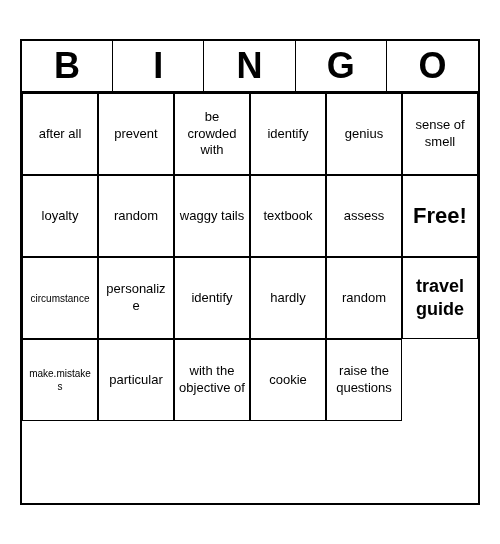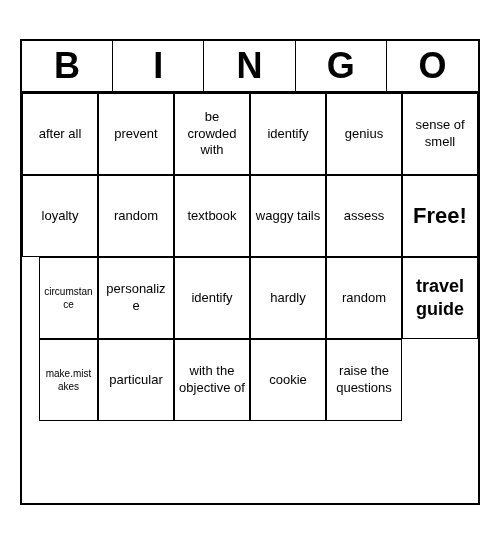--- a/index.html
+++ b/index.html
@@ -60,21 +60,20 @@
       word-break: break-word;
     }
 
     .bingo-cell.free {
       font-size: 22px;
       font-weight: bold;
     }
 
     .bingo-cell.small-text {
       font-size: 10px;
-      margin-left: 17px;
     }
 
     .bingo-cell span {
       display: block;
       text-align: center;
     }
   </style>
 </head>
 <body>
 
@@ -105,24 +104,24 @@
       <div class="bingo-cell">
         <span>sense of smell</span>
       </div>
       <div class="bingo-cell">
         <span>loyalty</span>
       </div>
       <div class="bingo-cell">
         <span>random</span>
       </div>
       <div class="bingo-cell">
-        <span>textbook</span>
+        <span>waggy tails</span>
       </div>
       <div class="bingo-cell">
-        <span>waggy tails</span>
+        <span>textbook</span>
       </div>
       <div class="bingo-cell">
         <span>assess</span>
       </div>
       <div class="bingo-cell free">
         <span>Free!</span>
       </div>
       <div class="bingo-cell small-text">
         <span>circumstance</span>
       </div>

